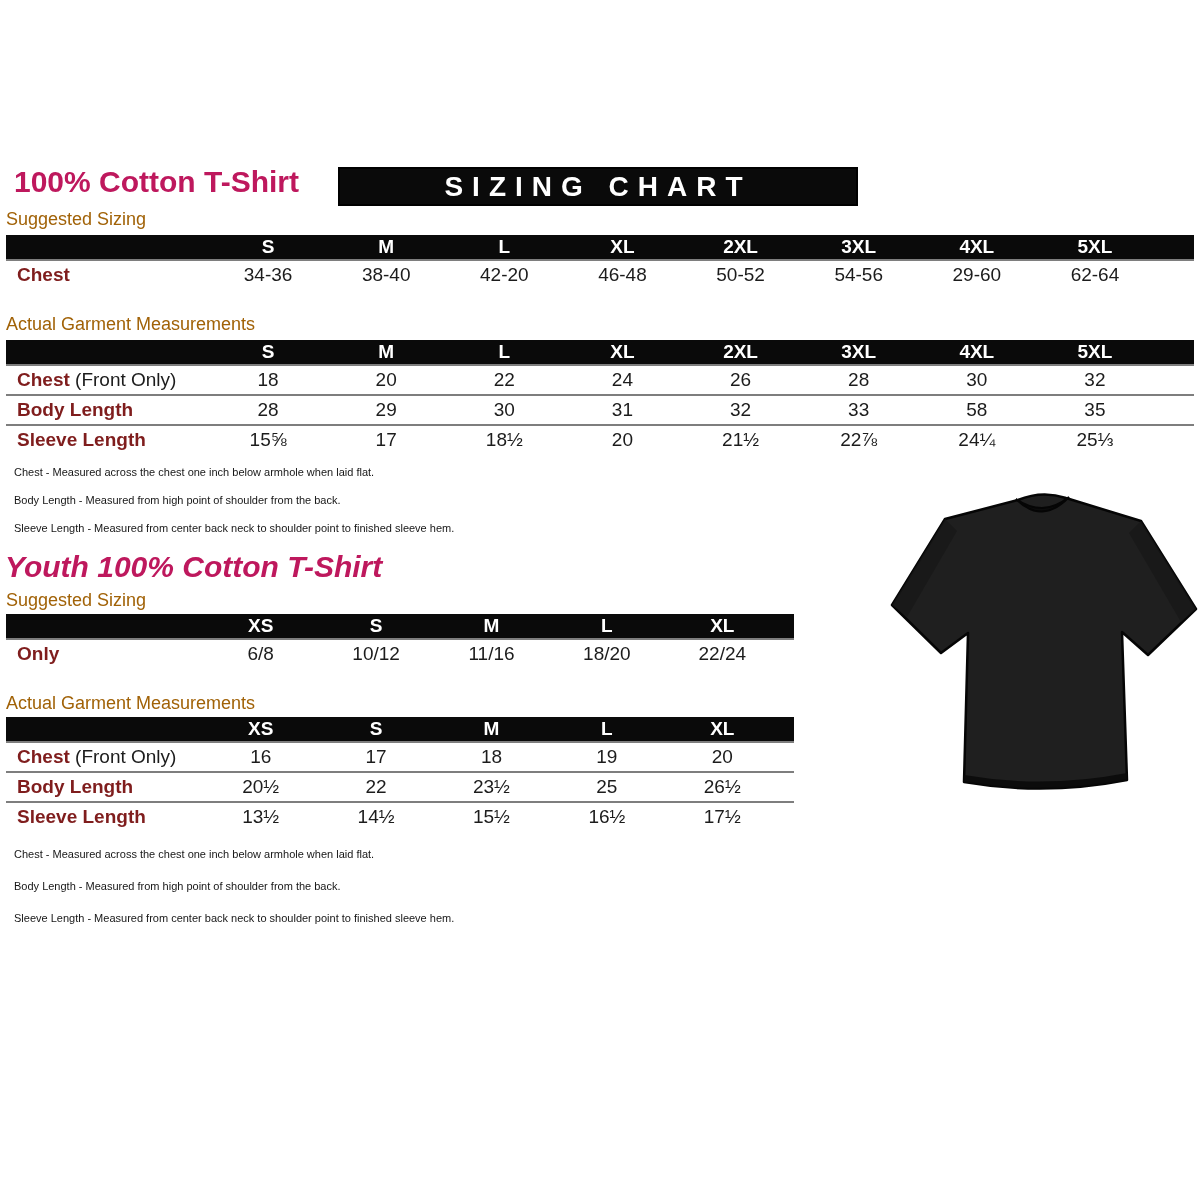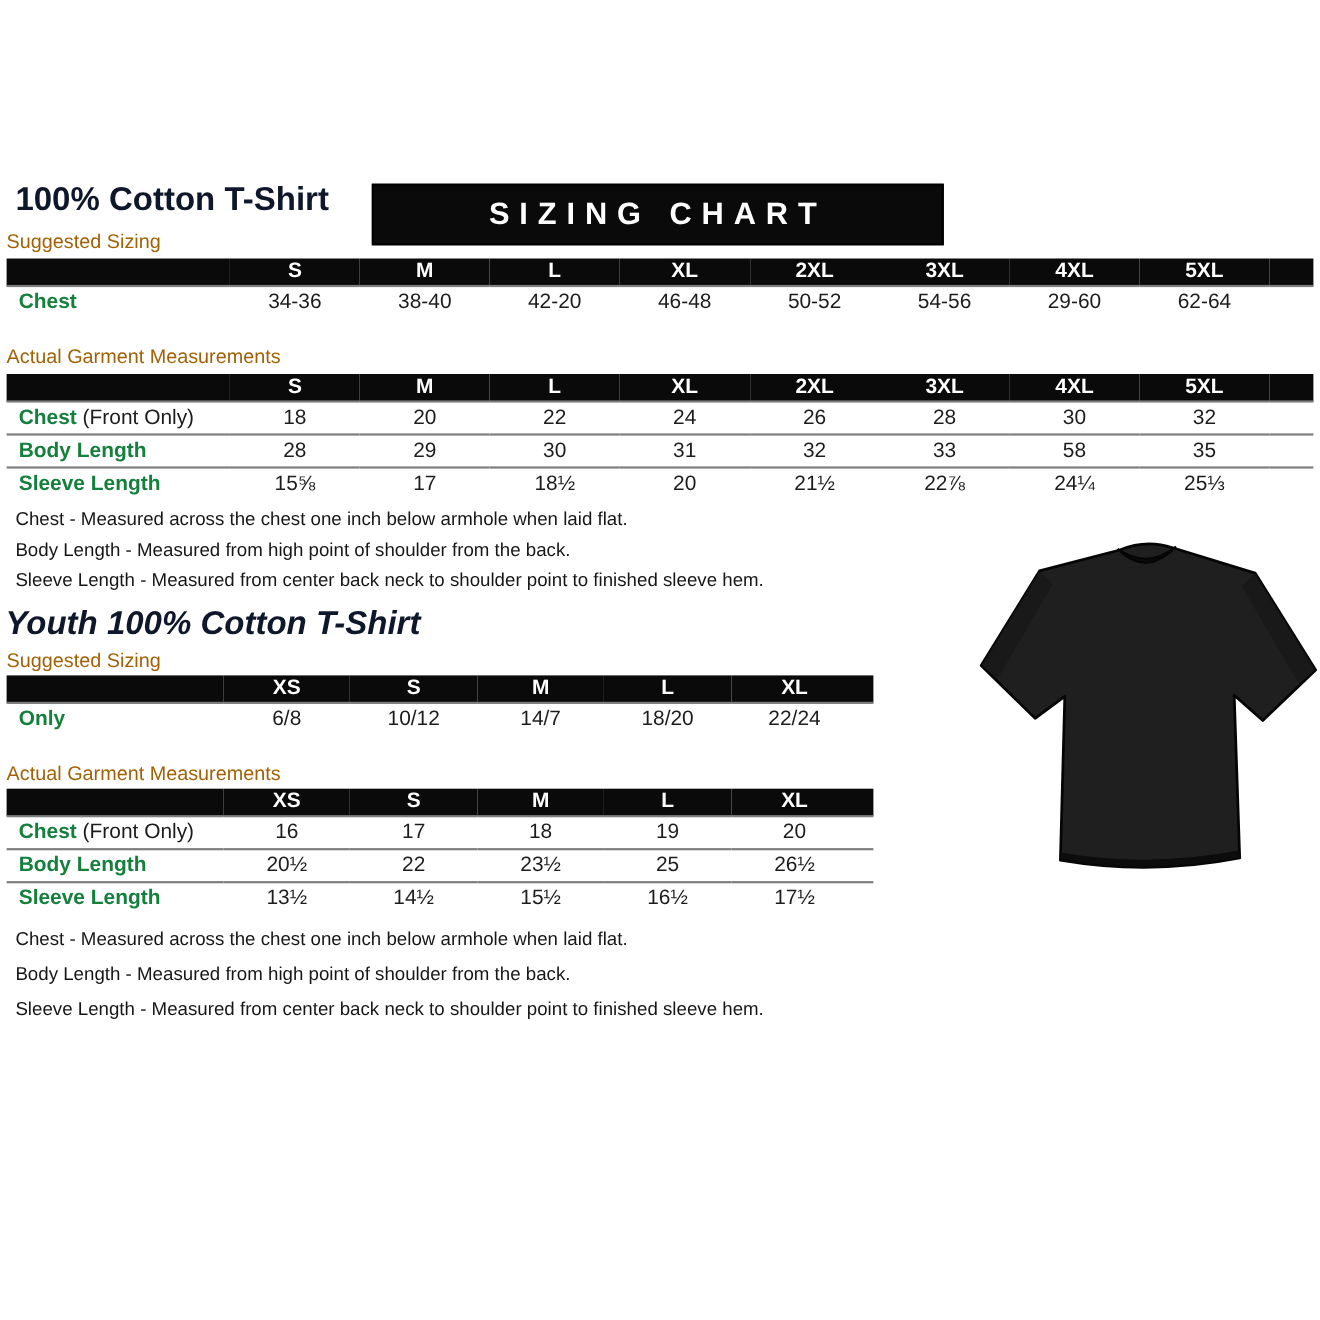--- a/index.html
+++ b/index.html
@@ -2,55 +2,55 @@
 <html><head>
 <meta charset="utf-8">
 <style>
   html,body{margin:0;padding:0;}
   body{
     width:1200px;height:1200px;background:#ffffff;
     font-family:"Liberation Sans", sans-serif;color:#111;
     position:relative;overflow:hidden;
   }
   .abs{position:absolute;}
-  .title{font-size:30px;font-weight:bold;color:#0f172a;white-space:nowrap;}
+  .title{font-size:30px;font-weight:bold;color:#be185d;white-space:nowrap;}
   .banner{
     background:#0a0a0a;color:#ffffff;font-weight:bold;font-size:28px;
     letter-spacing:9px;display:flex;align-items:center;justify-content:center;
     box-sizing:border-box;border:2px solid #000;
   }
   .sec-label{font-size:18px;color:#a16207;white-space:nowrap;}
   table{border-collapse:collapse;table-layout:fixed;}
   thead th{
     background:#0a0a0a;color:#ffffff;font-size:19px;font-weight:bold;
     height:24px;padding:0;text-align:center;vertical-align:middle;
   }
   tbody tr{border-top:2px solid #7e7e7e;}
   tbody th,tbody td{
     font-size:19px;color:#1c1c1c;text-align:center;height:28px;
     padding:0;vertical-align:middle;font-weight:normal;
   }
   tbody th.rowlabel{text-align:left;padding-left:11px;white-space:nowrap;}
-  tbody th.rowlabel b{font-weight:bold;color:#15803d;}
+  tbody th.rowlabel b{font-weight:bold;color:#7f1d1d;}
   .t-adult{width:1188px;}
   .t-adult .corner{width:203px;}
   .t-adult .spacer{width:40px;}
   .t-youth{width:788px;}
   .t-youth .corner{width:197px;}
   .t-youth .spacer{width:14px;}
-  .notes p{margin:0;font-size:17px;color:#161616;white-space:nowrap;}
+  .notes p{margin:0;font-size:11px;color:#161616;white-space:nowrap;}
   .notes.tight p{line-height:28px;}
   .notes.loose p{line-height:32px;}
 </style>
 </head>
 <body>
 
 <div class="abs title" style="left:14px;top:165px;">100% Cotton T-Shirt</div>
 
-<div class="abs banner" style="left:338px;top:167px;width:520px;height:56px;">SIZING CHART</div>
+<div class="abs banner" style="left:338px;top:167px;width:520px;height:39px;">SIZING CHART</div>
 
 <div class="abs sec-label" style="left:6px;top:209px;">Suggested Sizing</div>
 
 <table class="abs t-adult" style="left:6px;top:235px;">
     <thead>
       <tr>
         <th class="corner"></th>
         <th>S</th>
         <th>M</th>
         <th>L</th>
@@ -155,21 +155,21 @@
         <th>L</th>
         <th>XL</th>
         <th class="spacer"></th>
       </tr>
     </thead>
     <tbody>
       <tr>
         <th class="rowlabel"><b>Only</b></th>
         <td>6/8</td>
         <td>10/12</td>
-        <td>14/7</td>
+        <td>11/16</td>
         <td>18/20</td>
         <td>22/24</td>
         <td class="spacer"></td>
       </tr>
     </tbody>
   </table>
 
 <div class="abs sec-label" style="left:6px;top:693px;">Actual Garment Measurements</div>
 
 <table class="abs t-youth" style="left:6px;top:717px;">

